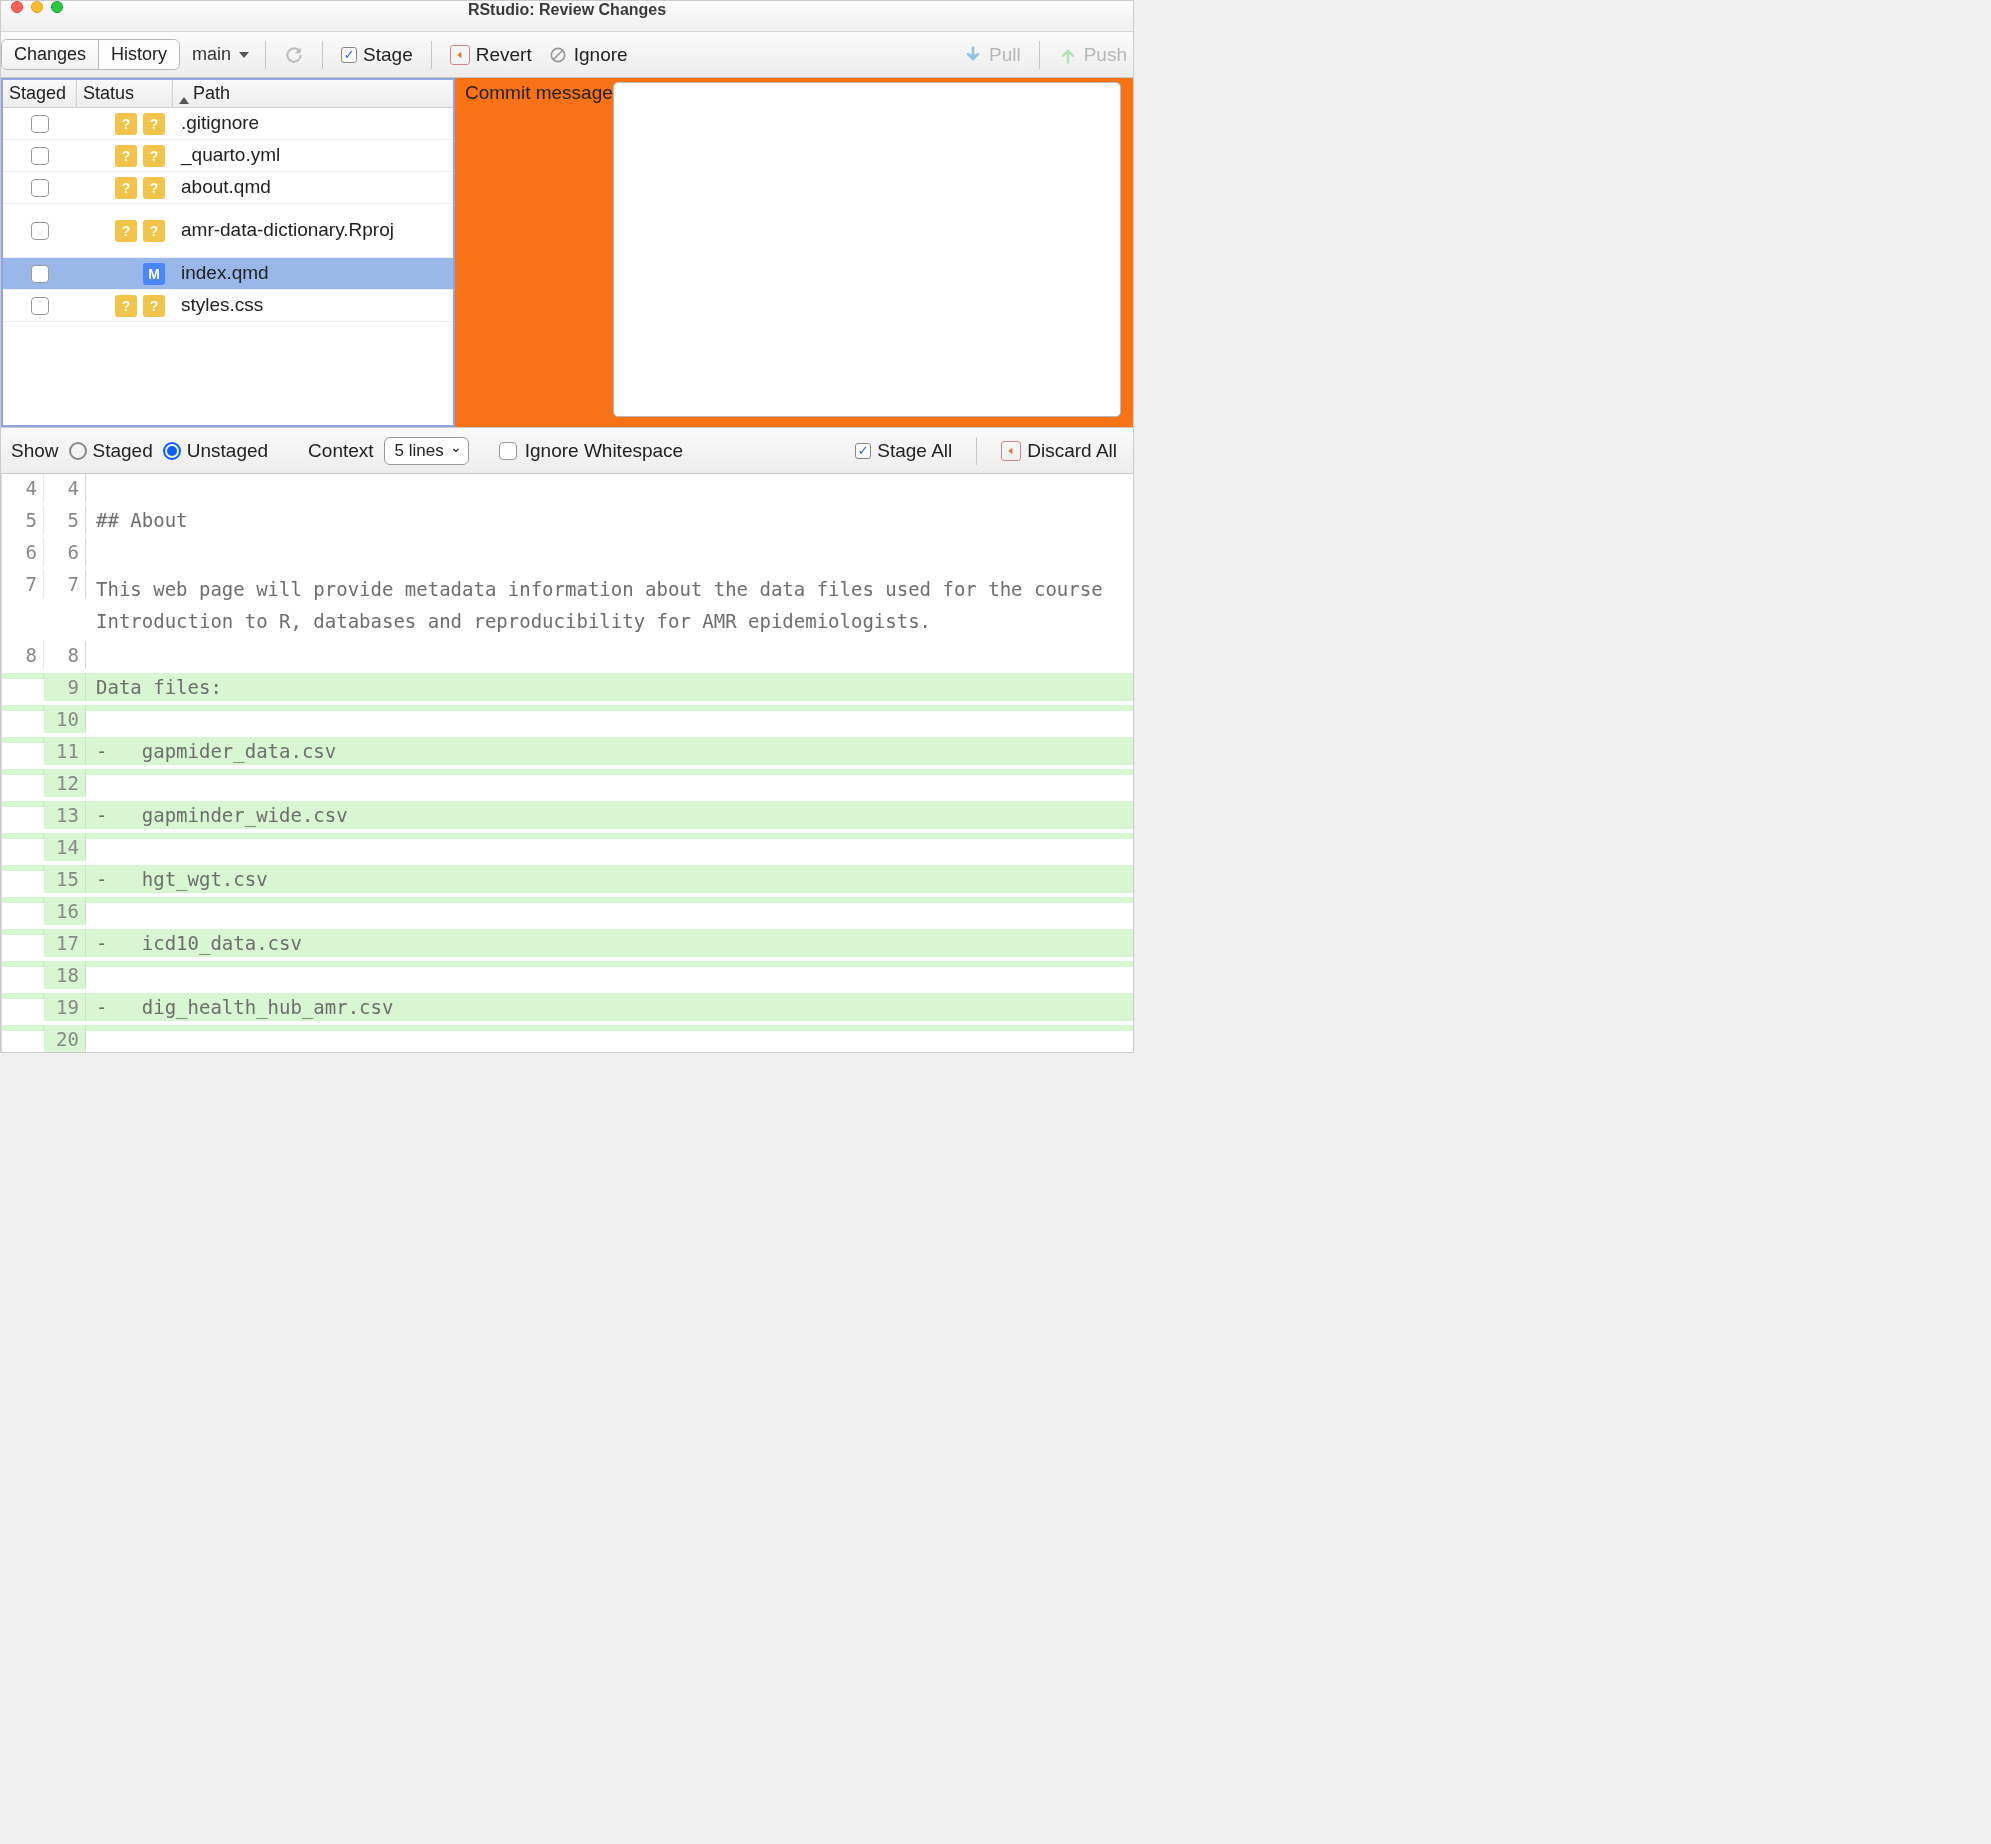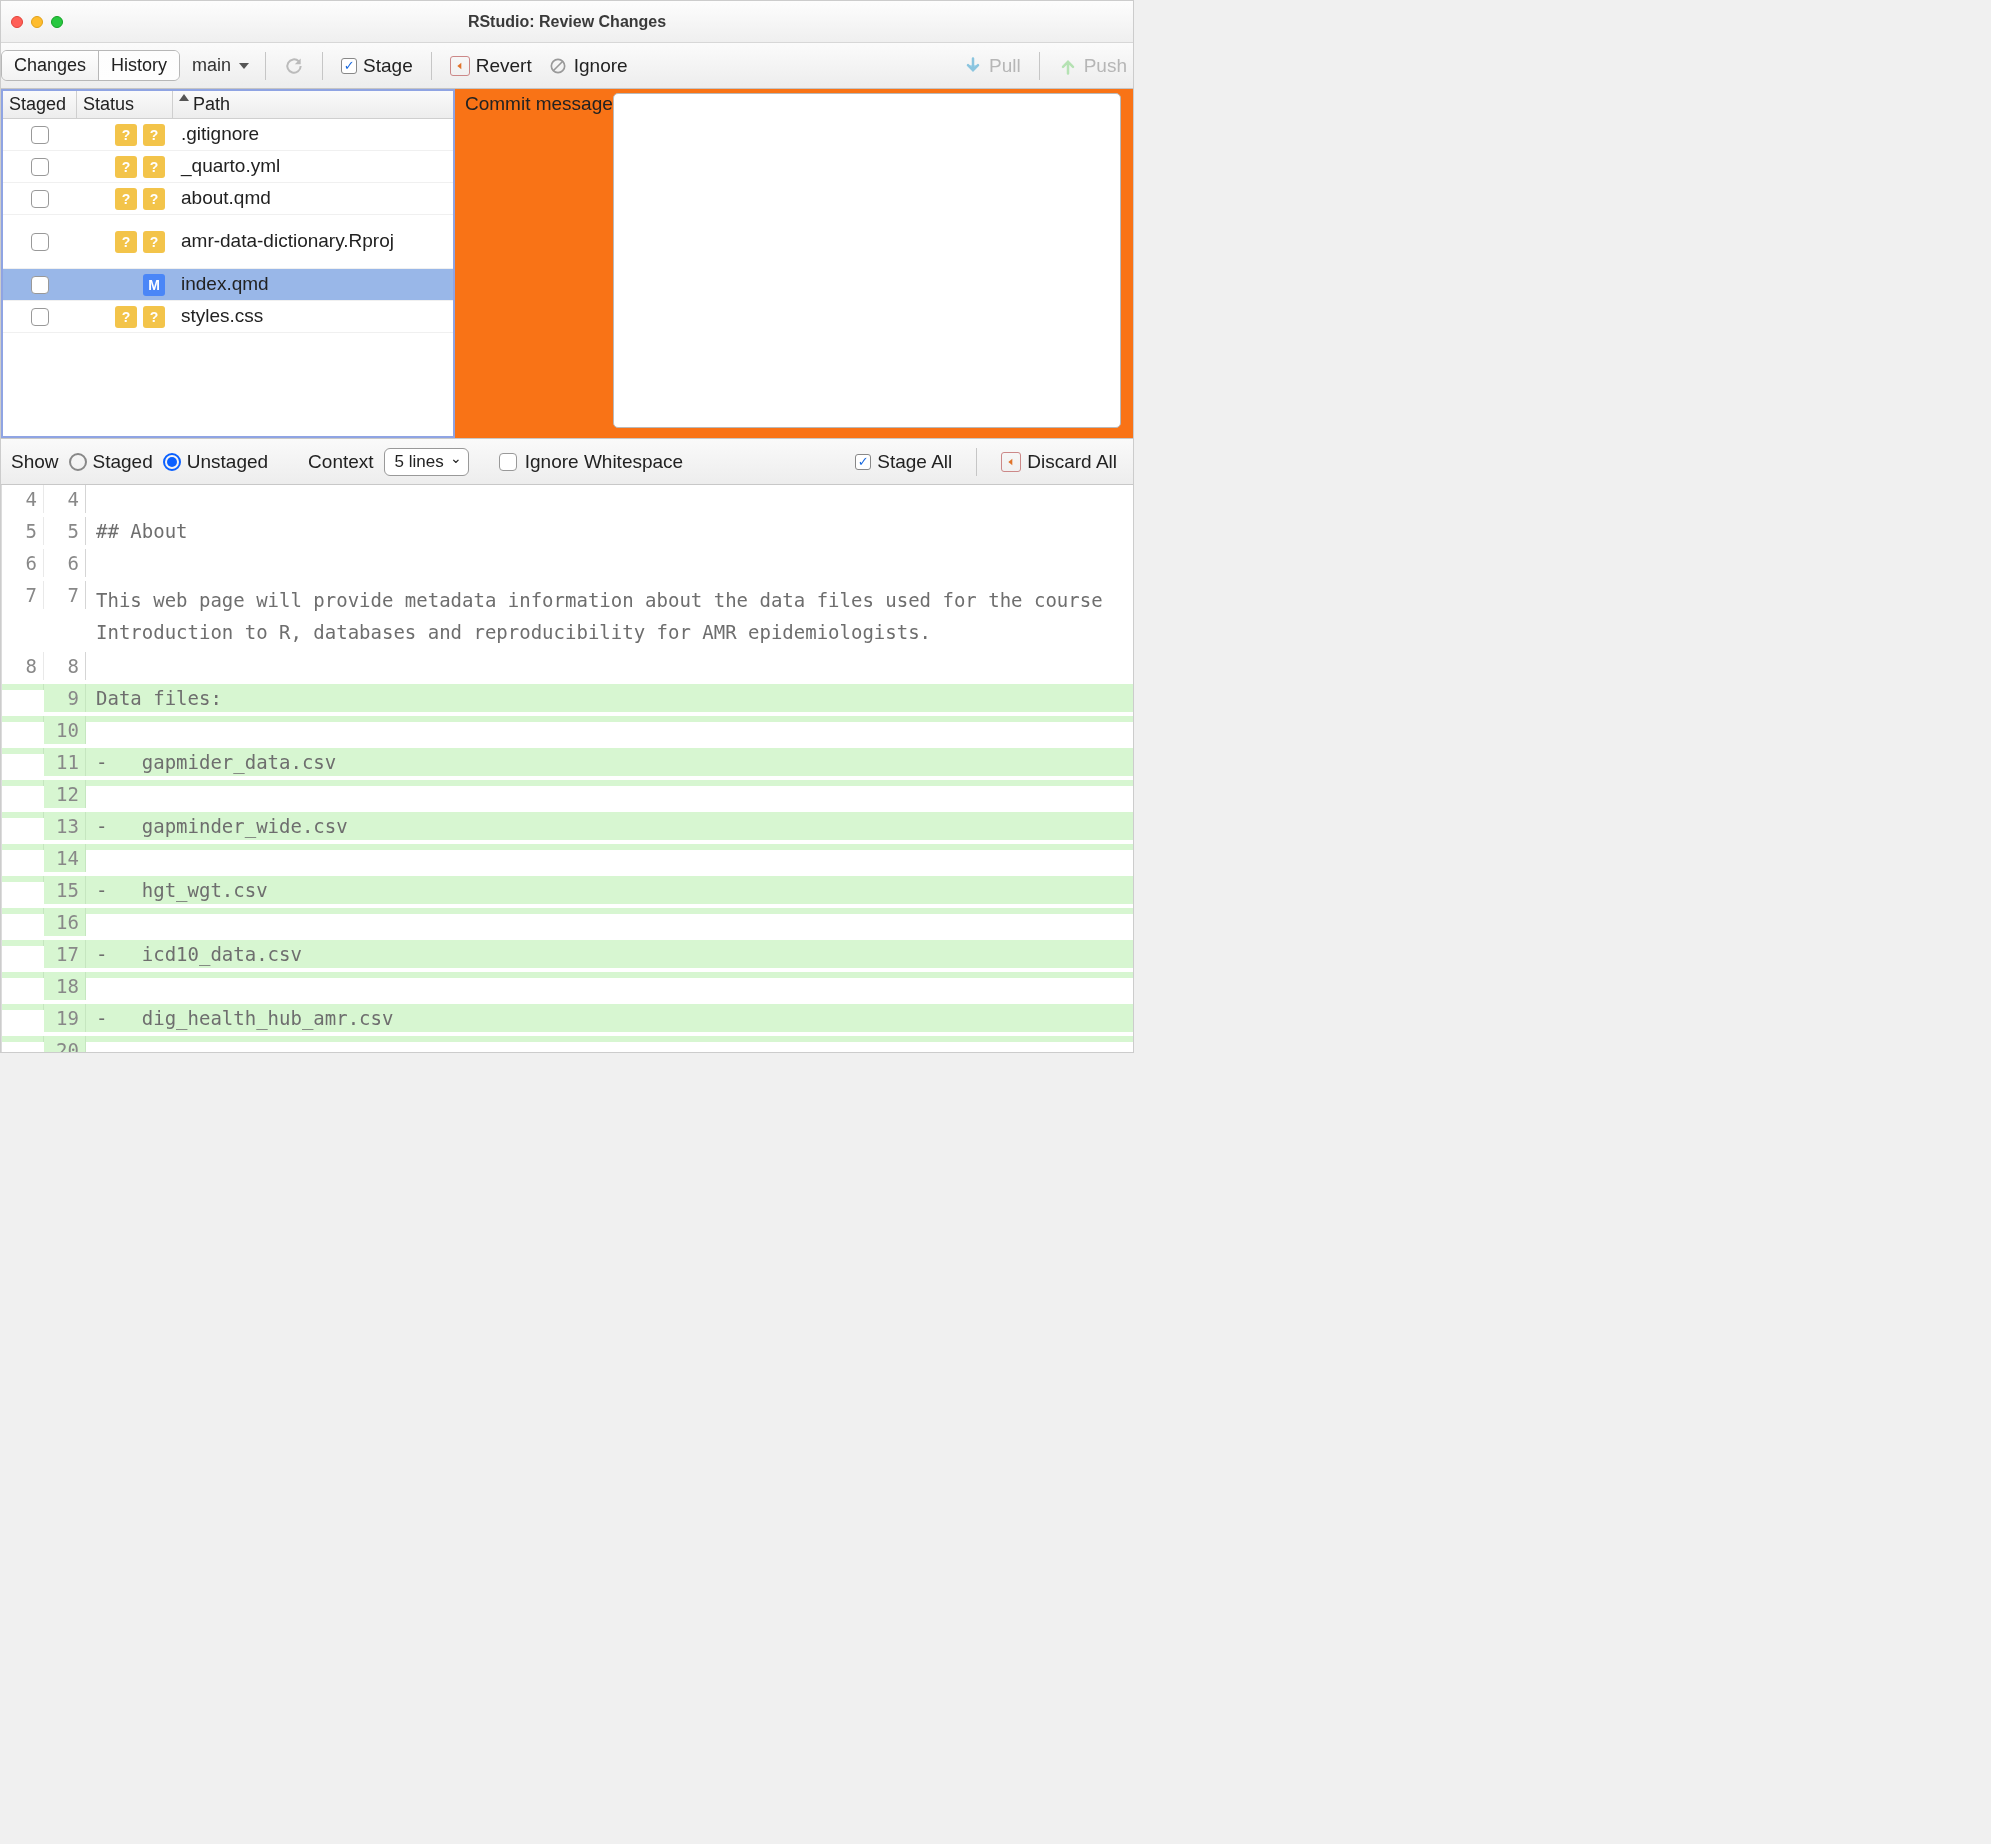--- a/index.html
+++ b/index.html
@@ -14,25 +14,25 @@
   .window {
     width: 1134px;
     height: 1053px;
     background: #fff;
     display: flex;
     flex-direction: column;
     border: 1px solid #ccc;
   }
   
   .titlebar {
-    height: 42px;
+    height: 31px;
     background: linear-gradient(#fdfdfd, #efefef);
     border-bottom: 1px solid #d7d7d7;
     display: flex;
-    align-items: center;
+    align-items: flex-start;
     position: relative;
   }
   .traffic {
     display: flex;
     gap: 8px;
     padding-left: 10px;
   }
   .dot { width: 12px; height: 12px; border-radius: 50%; }
   .dot.red { background: #ff5f57; border:1px solid #e24238;}
   .dot.yellow { background: #febc2e; border:1px solid #e1a117;}
@@ -125,21 +125,21 @@
     background: linear-gradient(#fafafa,#ededed);
     border-bottom:1px solid #cfcfcf;
     font-size:18px;
   }
   .fh-col {
     padding: 3px 6px;
     border-right:1px solid #cfcfcf;
   }
   .fh-col.staged { width: 74px;}
   .fh-col.status { width: 96px;}
-  .fh-col.path { flex:1; border-right:none; display:flex; align-items:flex-start; gap:4px;}
+  .fh-col.path { flex:1; border-right:none; display:flex; align-items:flex-end; gap:4px;}
   .file-list { overflow:auto;}
   .file-row {
     display:flex;
     align-items:center;
     height:32px;
     border-bottom:1px solid #f0f0f0;
   }
   .file-row.tall { height: 54px; align-items: center;}
   .file-row.sel { background:#99b7e8; }
   .c-staged {

